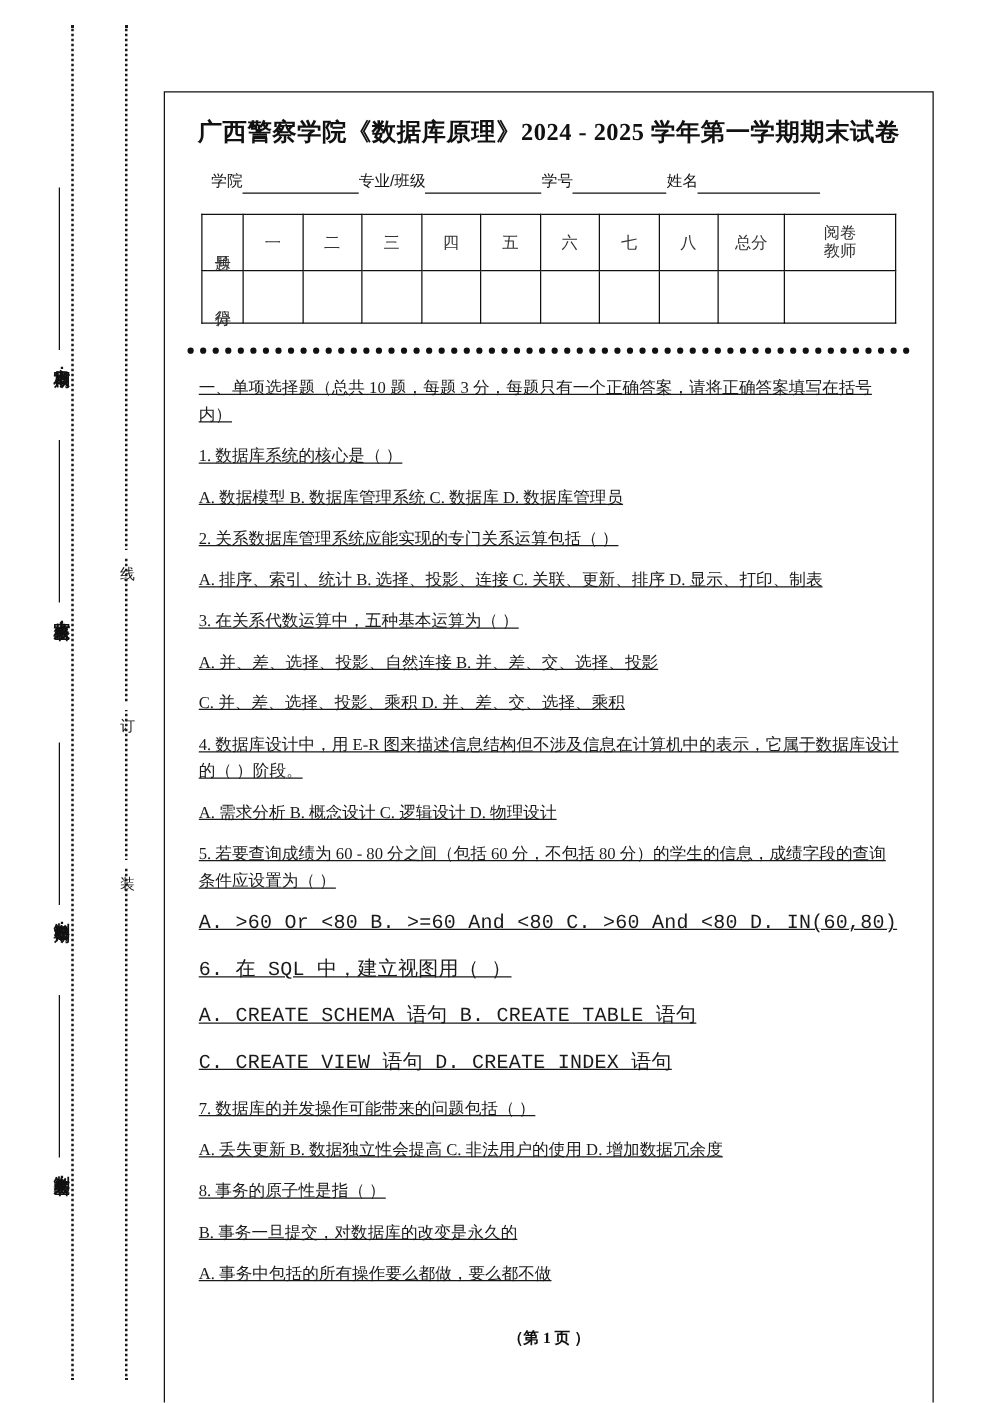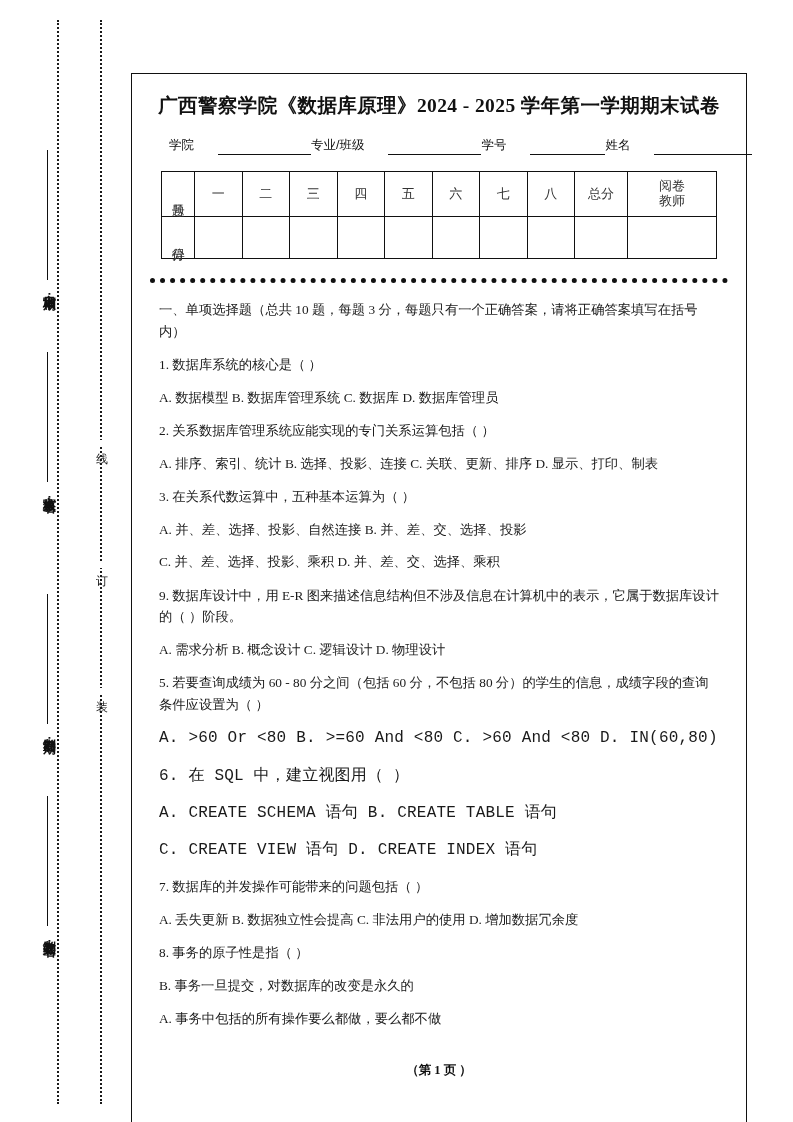--- a/index.html
+++ b/index.html
@@ -91,21 +91,21 @@
   }
 
   
   #info-line {
     display: flex;
     align-items: flex-end;
     margin: 18px 6px 0 22px;
     font-size: 12.5px;
     font-family: "Liberation Sans", "DejaVu Sans", sans-serif;
   }
-  .info-field { display: flex; align-items: flex-end; gap: 24px; }
+  .info-field { display: flex; align-items: flex-end; }
   .info-label { white-space: nowrap; padding-bottom: 1px; }
   .info-blank { border-bottom: 1px solid #111; height: 15px; }
   #f-college .info-blank { width: 93px; }
   #f-major   .info-blank { width: 93px; }
   #f-sid     .info-blank { width: 75px; }
   #f-name    .info-blank { width: 98px; }
 
   
   #score-table {
     margin: 16px 14px 0 14px;
@@ -139,21 +139,21 @@
   }
 
   
   #body-text {
     margin: 16px 12px 0 12px;
     font-size: 13.3px;
     line-height: 1.62;
     font-family: "Liberation Serif", "DejaVu Serif", serif;
     color: #1a1a1a;
   }
-  .blk { margin: 0 0 12px 0; }
+  .blk { margin: 0 0 12px 0; text-decoration: underline; }
   .blk.tight { margin-bottom: 11px; }
   .mono {
     font-family: "Liberation Mono", "DejaVu Sans Mono", monospace;
     font-size: 16px;
     letter-spacing: 0.2px;
   }
 
   #page-footer {
     position: absolute;
     left: 131px;
@@ -260,21 +260,21 @@
       <div class="blk tight">1. 数据库系统的核心是（  ）</div>
       <div class="blk">A. 数据模型  B. 数据库管理系统  C. 数据库  D. 数据库管理员</div>
 
       <div class="blk tight">2. 关系数据库管理系统应能实现的专门关系运算包括（  ）</div>
       <div class="blk">A. 排序、索引、统计  B. 选择、投影、连接  C. 关联、更新、排序  D. 显示、打印、制表</div>
 
       <div class="blk tight">3. 在关系代数运算中，五种基本运算为（  ）</div>
       <div class="blk tight">A. 并、差、选择、投影、自然连接  B. 并、差、交、选择、投影</div>
       <div class="blk">C. 并、差、选择、投影、乘积  D. 并、差、交、选择、乘积</div>
 
-      <div class="blk tight">9. 数据库设计中，用 E-R 图来描述信息结构但不涉及信息在计算机中的表示，它属于数据库设计的（  ）阶段。</div>
+      <div class="blk tight">4. 数据库设计中，用 E-R 图来描述信息结构但不涉及信息在计算机中的表示，它属于数据库设计的（  ）阶段。</div>
       <div class="blk">A. 需求分析  B. 概念设计  C. 逻辑设计  D. 物理设计</div>
 
       <div class="blk tight">5. 若要查询成绩为 60 - 80 分之间（包括 60 分，不包括 80 分）的学生的信息，成绩字段的查询条件应设置为（  ）</div>
       <div class="blk mono">A. &gt;60 Or &lt;80  B. &gt;=60 And &lt;80  C. &gt;60 And &lt;80  D. IN(60,80)</div>
 
       <div class="blk tight mono">6. 在 SQL 中，建立视图用（  ）</div>
       <div class="blk tight mono">A. CREATE SCHEMA 语句  B. CREATE TABLE 语句</div>
       <div class="blk mono">C. CREATE VIEW 语句  D. CREATE INDEX 语句</div>
 
       <div class="blk tight">7. 数据库的并发操作可能带来的问题包括（  ）</div>

